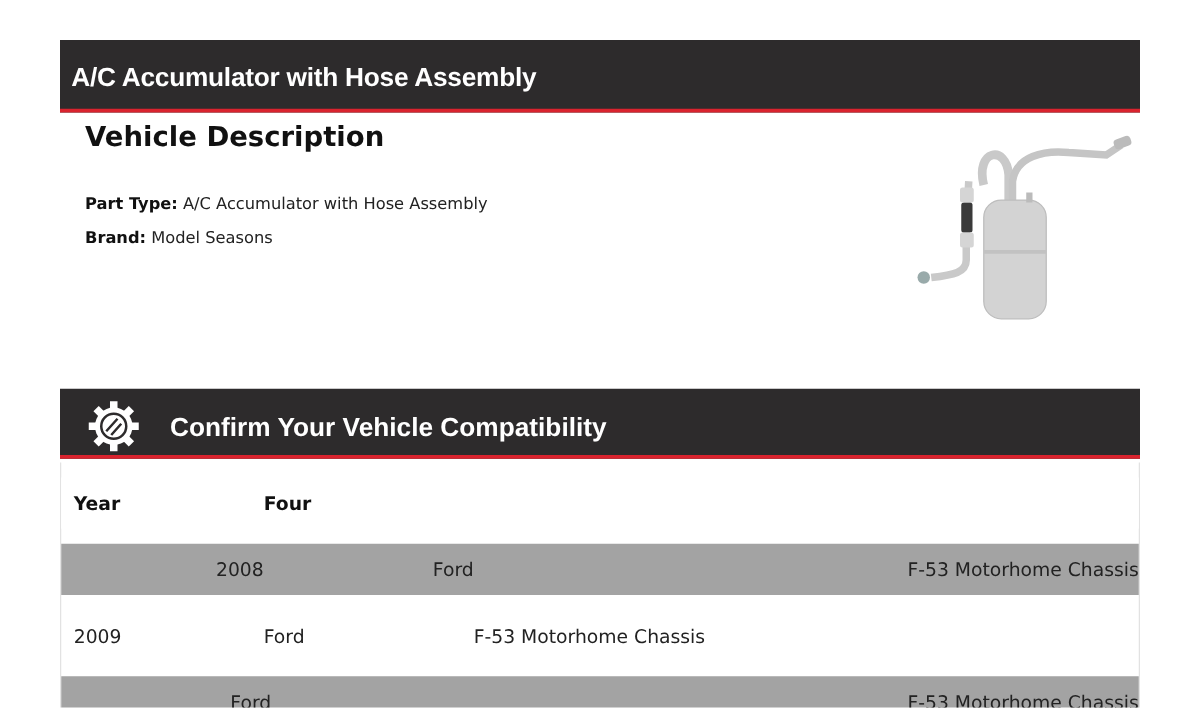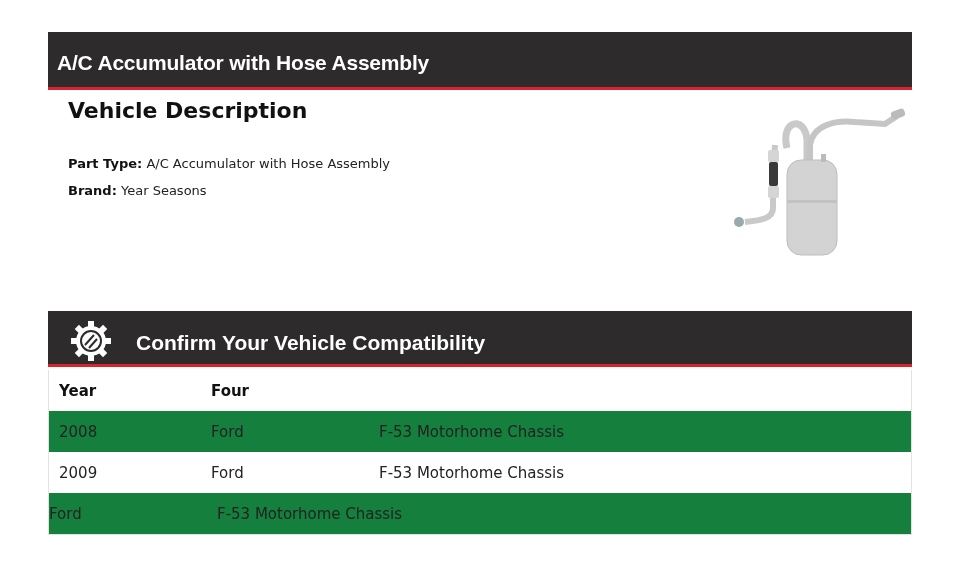--- a/index.html
+++ b/index.html
@@ -8,40 +8,40 @@
   .bar1 { top:32px; height:58px; }
   .bar1 .t { position:absolute; left:9px; top:19px; font-size:21px; letter-spacing:-0.2px; }
   .bar2 { top:311px; height:56px; }
   .bar2 .t { position:absolute; left:88px; top:20px; font-size:21px; }
   .gear { position:absolute; left:22px; top:9px; width:42px; height:42px; }
   .pd-title { position:absolute; left:68px; top:98px; font-size:22px; font-weight:bold; }
   .desc { position:absolute; left:68px; top:150px; width:380px; font-size:13px; line-height:27px; color:#222; }
   .desc b { color:#111; }
   .prod-img { position:absolute; left:725px; top:100px; width:190px; height:175px; }
   .table { position:absolute; left:48px; top:370px; width:864px; border:1px solid #e2e2e2; border-top:none; box-sizing:border-box; }
-  .row { height:41px; display:flex; align-items:center; font-size:15px; color:#222; }
+  .row { height:41px; display:flex; align-items:center; font-size:15px; color:#222;margin-top:12px; }
   .row.head { font-weight:bold; color:#111; background:#fff; }
-  .row.alt { background:#15803d; }
+  .row.alt { background:#a3a3a3;text-align:right; }
   .c1 { width:152px; padding-left:10px; }
   .c2 { width:168px; }
   .c3 { flex:1; }
 </style>
 </head>
 <body>
 
 <div class="bar bar1">
   <span class="t">A/C Accumulator with Hose Assembly</span>
 </div>
 
 <div class="pd-title">Vehicle Description</div>
 <div class="desc">
   <b>Part Type:</b>
   <span>A/C Accumulator with Hose Assembly</span><br>
   <b>Brand:</b>
-  <span>Year Seasons</span>
+  <span>Model Seasons</span>
 </div>
 
 <svg class="prod-img" viewBox="0 0 190 175">
   <path d="M62 48 C55 20 80 15 82 40 L82 60" stroke="#c9c9c9" stroke-width="7" fill="none"></path>
   <path d="M85 60 L85 45 C88 25 110 20 130 22 L160 24 L172 16" stroke="#c5c5c5" stroke-width="6" fill="none"></path>
   <rect x="166" y="10" width="14" height="8" rx="3" fill="#bbb" transform="rotate(-20 173 14)"></rect>
   <path d="M50 45 L48 80 L48 108 C48 118 38 120 20 122" stroke="#c9c9c9" stroke-width="6" fill="none"></path>
   <rect x="44" y="62" width="9" height="24" rx="2" fill="#3a3a3a"></rect>
   <rect x="43" y="50" width="11" height="12" rx="2" fill="#d5d5d5"></rect>
   <rect x="43" y="86" width="11" height="12" rx="2" fill="#d5d5d5"></rect>

